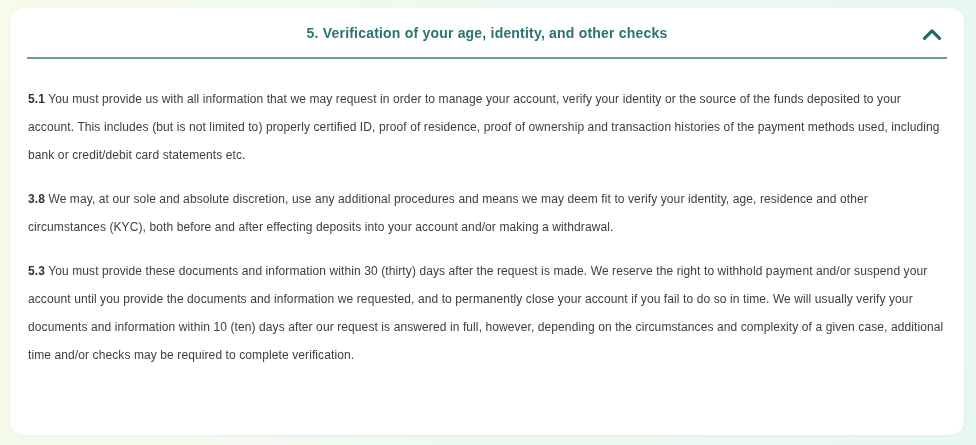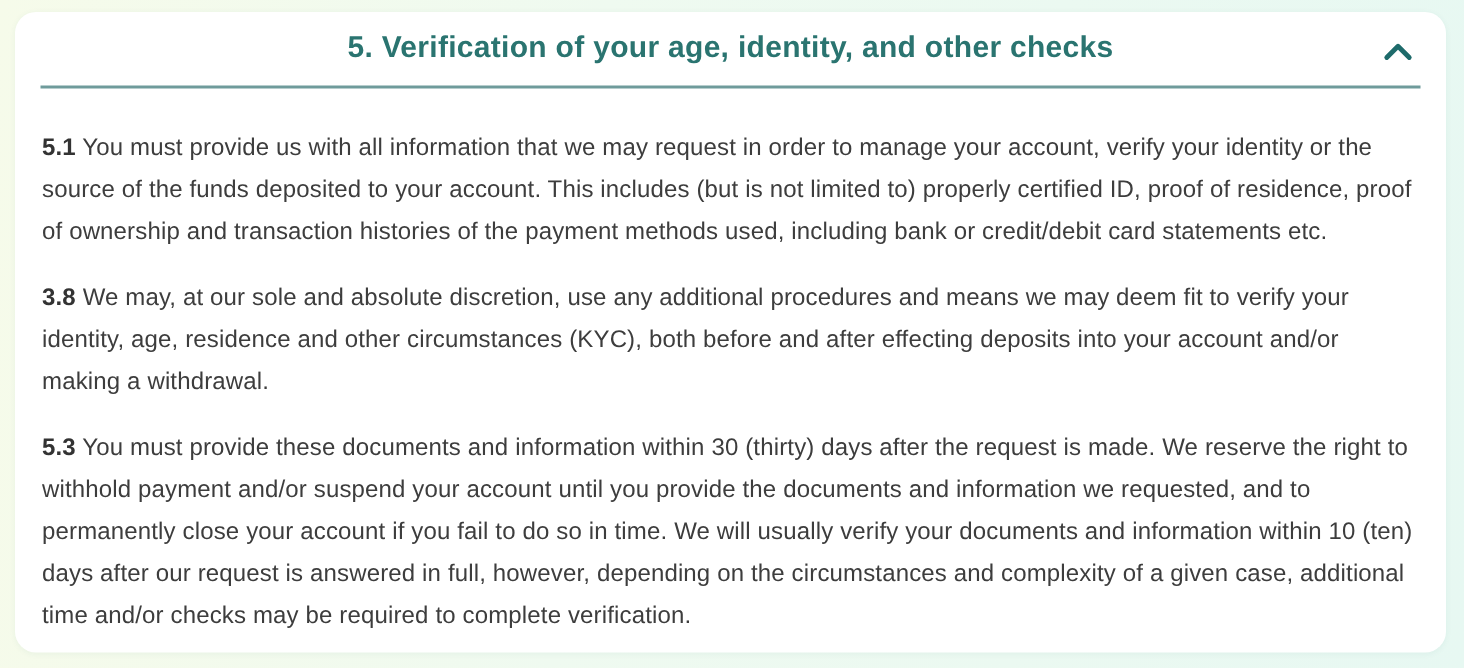--- a/index.html
+++ b/index.html
@@ -30,21 +30,21 @@
     position: relative;
     height: 49px;
     display: flex;
     align-items: center;
     justify-content: center;
     cursor: pointer;
   }
 
   .accordion-title {
     color: #2a7470;
-    font-size: 20px;
+    font-size: 14px;
     font-weight: 700;
     letter-spacing: 0.2px;
     text-align: center;
   }
 
   .collapse-toggle {
     position: absolute;
     right: 20px;
     top: 50%;
     transform: translateY(-42%);
@@ -60,21 +60,21 @@
     border-top: 2px solid #6f9b9b;
     margin: 0 17px;
   }
 
   .accordion-content {
     padding: 26px 18px 20px 18px;
   }
 
   .clause {
     color: #3d3d3d;
-    font-size: 16px;
+    font-size: 12px;
     line-height: 28px;
     margin-bottom: 16px;
     letter-spacing: 0.1px;
   }
 
   .clause:last-child { margin-bottom: 18px; }
 
   .clause-number {
     font-weight: 700;
     color: #333333;

